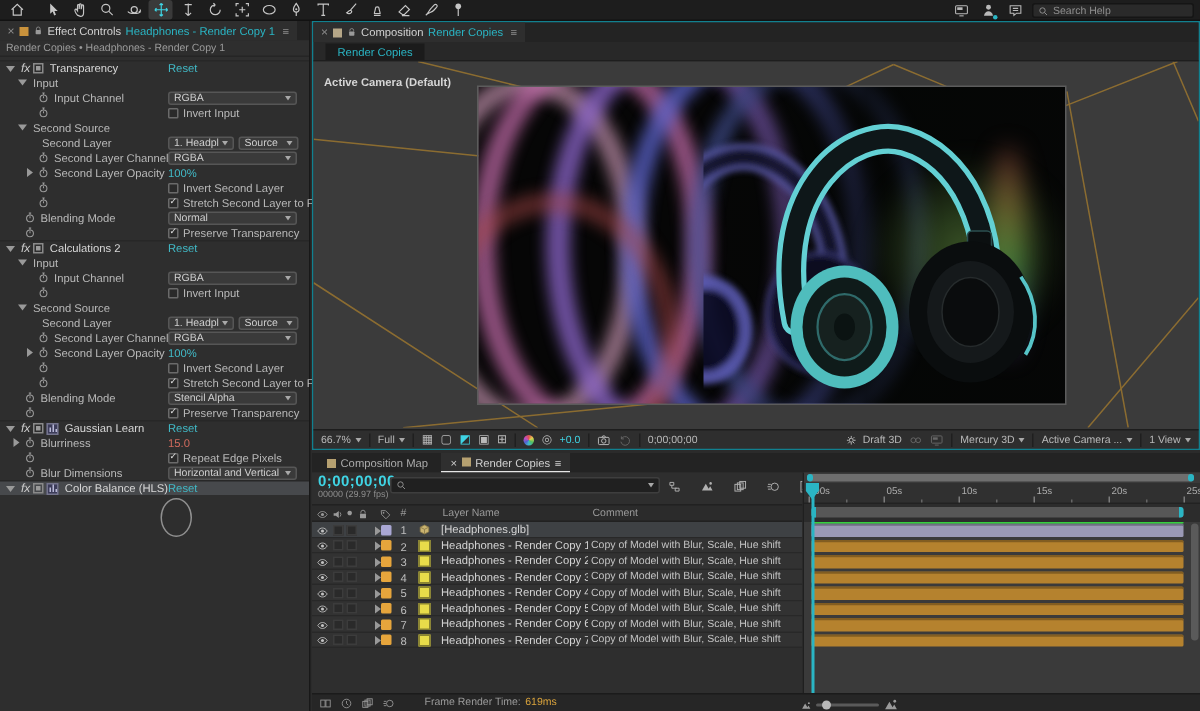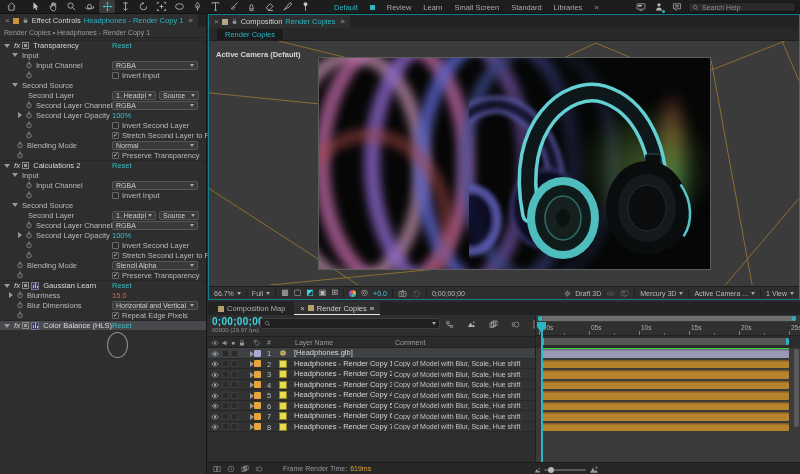--- a/index.html
+++ b/index.html
@@ -250,30 +250,20 @@
             <path d="M2.4 11.6c2.4-2.6 4.8-2 7-4.4l2.2-2.4a1.4 1.4 0 0 0-2-2L7.2 5.4C5 7.6 4.6 9.8 2.4 11.6Z" fill="none" stroke="currentColor"></path>
           </svg>
         </div>
         <div class="tool">
           <svg viewBox="0 0 14 14">
             <circle cx="7" cy="4" r="2.4" fill="currentColor"></circle>
             <path d="M7 6.4V12.4" stroke="currentColor"></path>
           </svg>
         </div>
       </div>
-    <div class="workspaces" id="workspaces">
-        <span class="ws active">Default</span>
-        <span class="ws-dot"></span>
-        <span class="ws">Review</span>
-        <span class="ws">Learn</span>
-        <span class="ws">Small Screen</span>
-        <span class="ws">Standard</span>
-        <span class="ws">Libraries</span>
-        <span class="ws-overflow">»</span>
-      </div>
     <div class="bar-icons">
       <span data-icon="monitor">
           <svg viewBox="0 0 14 14">
             <rect x="1.5" y="2.5" width="11" height="7.5" rx="1" fill="none" stroke="currentColor"></rect>
             <path d="M5 12h4" stroke="currentColor"></path>
             <rect x="3" y="4" width="5" height="2.5" fill="currentColor"></rect>
           </svg>
         </span>
       <span class="person-wrap" data-icon="person">
           <svg viewBox="0 0 14 14">
@@ -654,49 +644,49 @@
             <svg viewBox="0 0 14 14">
               <circle cx="7" cy="8" r="4" fill="none" stroke="currentColor" stroke-width="1.2"></circle>
               <path d="M7 8V5.6M5.6 1.8h2.8M7 1.8v2" stroke="currentColor" stroke-width="1.2" fill="none"></path>
             </svg>
           </span>
           <span class="ec-label">Blurriness</span>
           <span class="val-col">
             <span class="vtext red">15.0</span>
           </span>
         </div>
+        <div class="ec-row check">
+          <span class="sp" style="width:7px"></span>
+          <span class="sp" style="width:8px"></span>
+          <span class="sw">
+            <svg viewBox="0 0 14 14">
+              <circle cx="7" cy="8" r="4" fill="none" stroke="currentColor" stroke-width="1.2"></circle>
+              <path d="M7 8V5.6M5.6 1.8h2.8M7 1.8v2" stroke="currentColor" stroke-width="1.2" fill="none"></path>
+            </svg>
+          </span>
+          <span class="val-col">
+            <span class="checkbox">✓</span>
+            <span>Repeat Edge Pixels</span>
+          </span>
+        </div>
         <div class="ec-row dropdown">
           <span class="sp" style="width:7px"></span>
           <span class="sp" style="width:8px"></span>
           <span class="sw">
             <svg viewBox="0 0 14 14">
               <circle cx="7" cy="8" r="4" fill="none" stroke="currentColor" stroke-width="1.2"></circle>
               <path d="M7 8V5.6M5.6 1.8h2.8M7 1.8v2" stroke="currentColor" stroke-width="1.2" fill="none"></path>
             </svg>
           </span>
           <span class="ec-label">Blur Dimensions</span>
           <span class="val-col">
             <span class="dd">
               <span>Horizontal and Vertical</span>
               <span class="chev"></span>
             </span>
-          </span>
-        </div>
-        <div class="ec-row check">
-          <span class="sp" style="width:7px"></span>
-          <span class="sp" style="width:8px"></span>
-          <span class="sw">
-            <svg viewBox="0 0 14 14">
-              <circle cx="7" cy="8" r="4" fill="none" stroke="currentColor" stroke-width="1.2"></circle>
-              <path d="M7 8V5.6M5.6 1.8h2.8M7 1.8v2" stroke="currentColor" stroke-width="1.2" fill="none"></path>
-            </svg>
-          </span>
-          <span class="val-col">
-            <span class="checkbox">✓</span>
-            <span>Repeat Edge Pixels</span>
           </span>
         </div>
         <div class="ec-row header sel">
           <span class="sp" style="width:2px"></span>
           <span class="tw open"></span>
           <span class="fx">fx</span>
           <span class="fxbox">
             <i></i>
           </span>
           <span class="effi">

